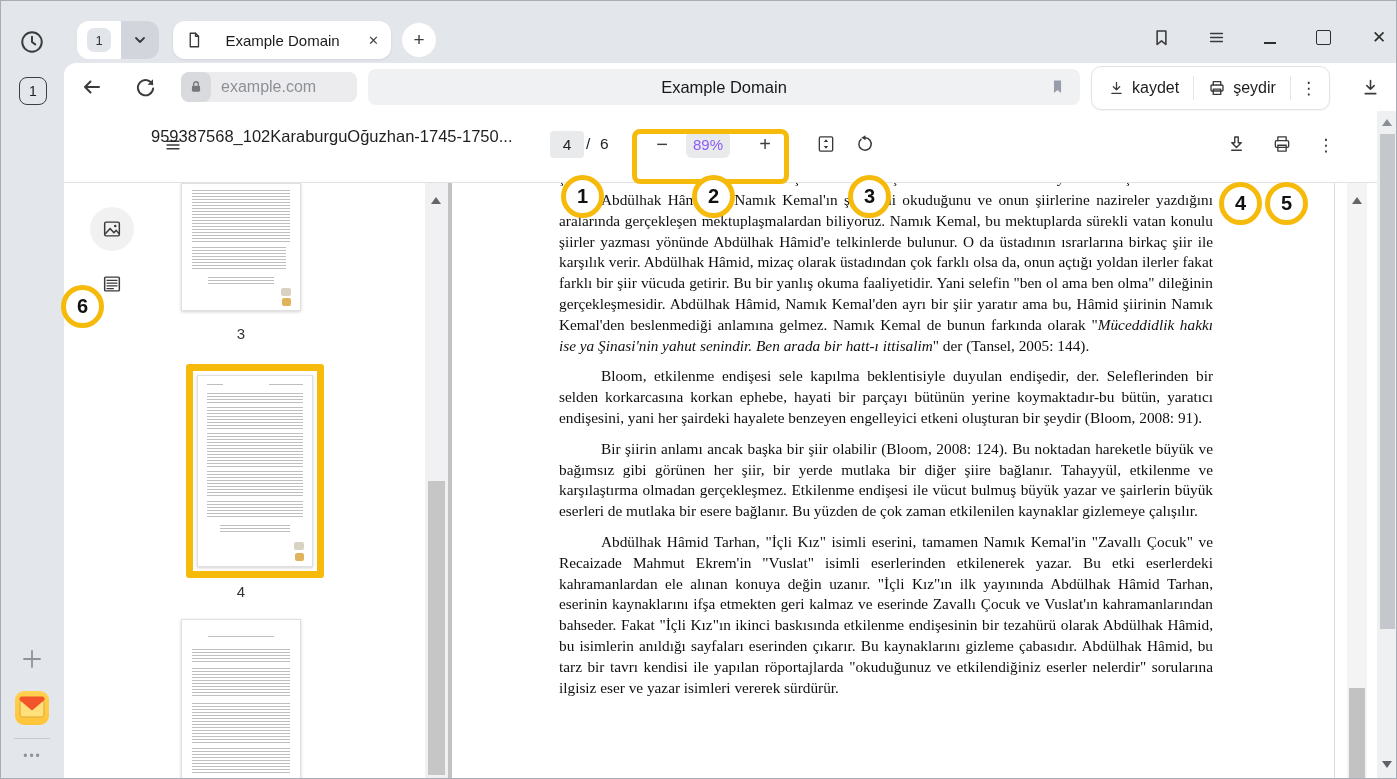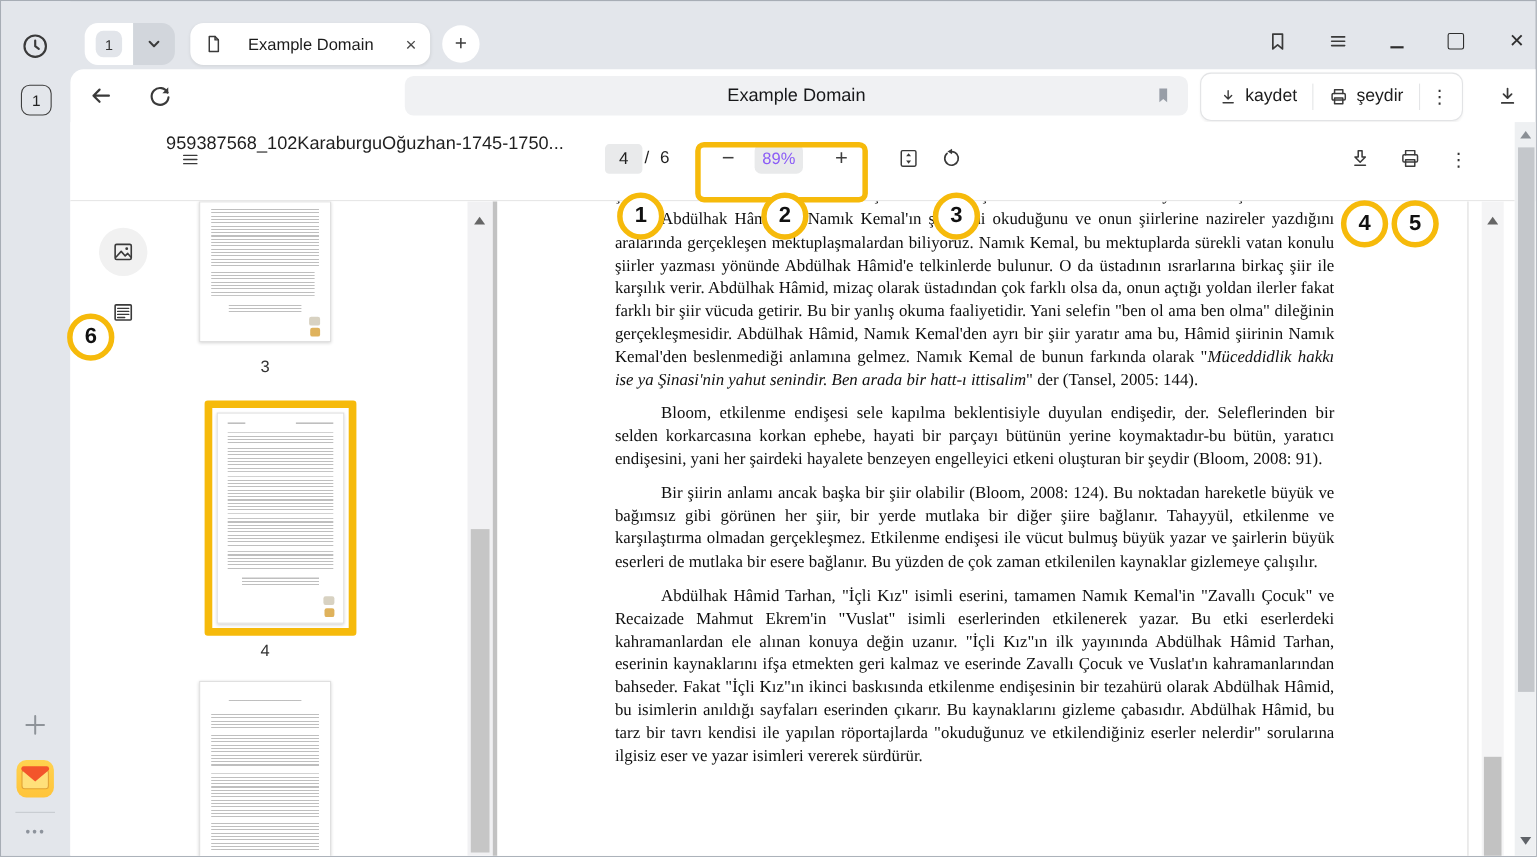--- a/index.html
+++ b/index.html
@@ -51,21 +51,21 @@
   #page-title{width:100%;text-align:center;font-size:16.5px;color:#17181a;}
   #strip-bookmark{position:absolute;right:14px;top:8px;}
   #actions-pill{left:1027px;top:3px;height:42px;background:#fff;border:1px solid #e2e3e5;border-radius:10px;
        display:flex;align-items:center;padding:0 8px;box-shadow:0 1px 2px rgba(0,0,0,.05);}
   .act-btn{display:flex;align-items:center;gap:7px;padding:0 8px;font-size:16px;color:#1c1c1c;cursor:pointer;text-align:center;}
   .act-div{width:1px;height:24px;background:#e4e5e7;margin:0 6px;}
   .kebab{font-size:17px;color:#333;width:24px;text-align:center;cursor:pointer;}
 
   
   #pdfbar{left:0;top:48px;width:1313px;height:72px;background:#fff;border-bottom:1px solid #e2e2e2;box-sizing:border-box;}
-  #pdf-filename{left:87px;top:10px;font-size:16.5px;color:#1f1f1f;white-space:nowrap;}
+  #pdf-filename{left:87px;top:16px;font-size:16.5px;color:#1f1f1f;white-space:nowrap;}
   #pagebox{left:486px;top:20px;min-width:26px;height:27px;background:#e9eaeb;border-radius:4px;
        font-size:15.5px;color:#1f1f1f;padding:0 4px;cursor:text;}
   .pg-txt{font-size:15.5px;color:#1f1f1f;top:24px;}
   .zbtn{top:20px;width:26px;height:27px;font-size:20px;color:#3f3f3f;cursor:pointer;}
   #zoom-pill{left:622px;top:20px;width:44px;height:27px;background:#e9eaeb;border-radius:6px;
        font-size:15px;color:#8b5cf6;}
   .pdf-ico{top:18px;width:30px;height:30px;cursor:pointer;}
 
   
   .gold-rect{border:5px solid #f6ba0b;border-radius:8px;pointer-events:none;z-index:40;}
@@ -176,20 +176,29 @@
       <div class="abs ctr" style="left:14px;top:11px;width:26px;height:26px">
         <svg width="24" height="24" viewBox="0 0 24 24">
             <path class="stk" style="stroke-width:2" d="M20 12H6M11.5 6.5 6 12l5.5 5.5"></path>
           </svg>
       </div>
       <div class="abs ctr" style="left:68px;top:11px;width:26px;height:26px">
         <svg width="23" height="23" viewBox="0 0 24 24">
           <path class="stk" style="stroke-width:2" d="M19.2 8.6A8 8 0 1 0 20 13"></path>
           <path d="M19.8 3.5v5.6h-5.6z" fill="#3a3a3a"></path>
         </svg>
+      </div>
+      <div id="url-pill" class="abs">
+        <div id="lock-box" class="ctr">
+          <svg width="14" height="14" viewBox="0 0 24 24">
+            <rect x="5" y="10" width="14" height="10" rx="2" fill="#74787c"></rect>
+            <path d="M8 10V7a4 4 0 0 1 8 0v3" fill="none" stroke="#74787c" stroke-width="2.4"></path>
+          </svg>
+        </div>
+        <span id="url-text">example.com</span>
       </div>
       <div id="title-strip" class="abs ctr">
         <span id="page-title">Example Domain</span>
         <span id="strip-bookmark">
           <svg width="17" height="19" viewBox="0 0 24 24">
               <path d="M7 3.5h10V21l-5-4.2L7 21z" fill="#989ea7"></path>
             </svg>
         </span>
       </div>
       <div id="actions-pill" class="abs">

